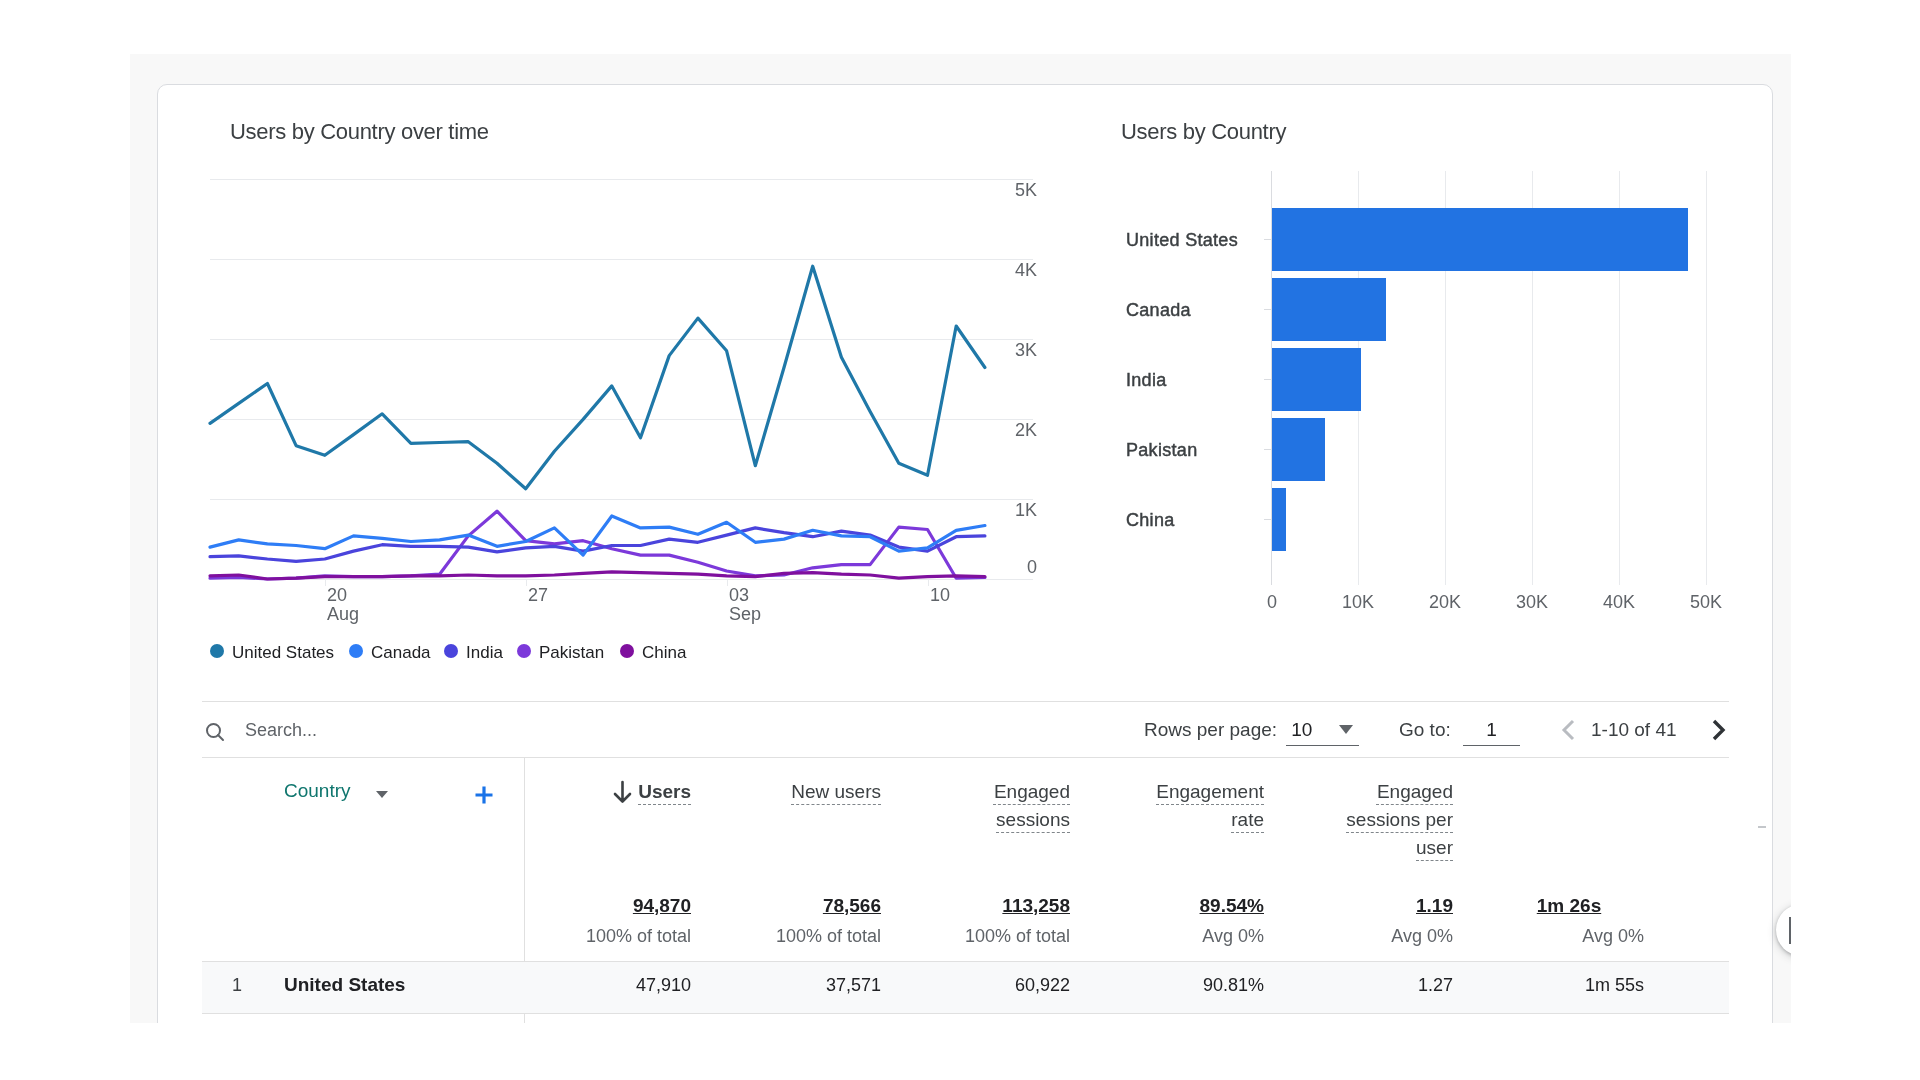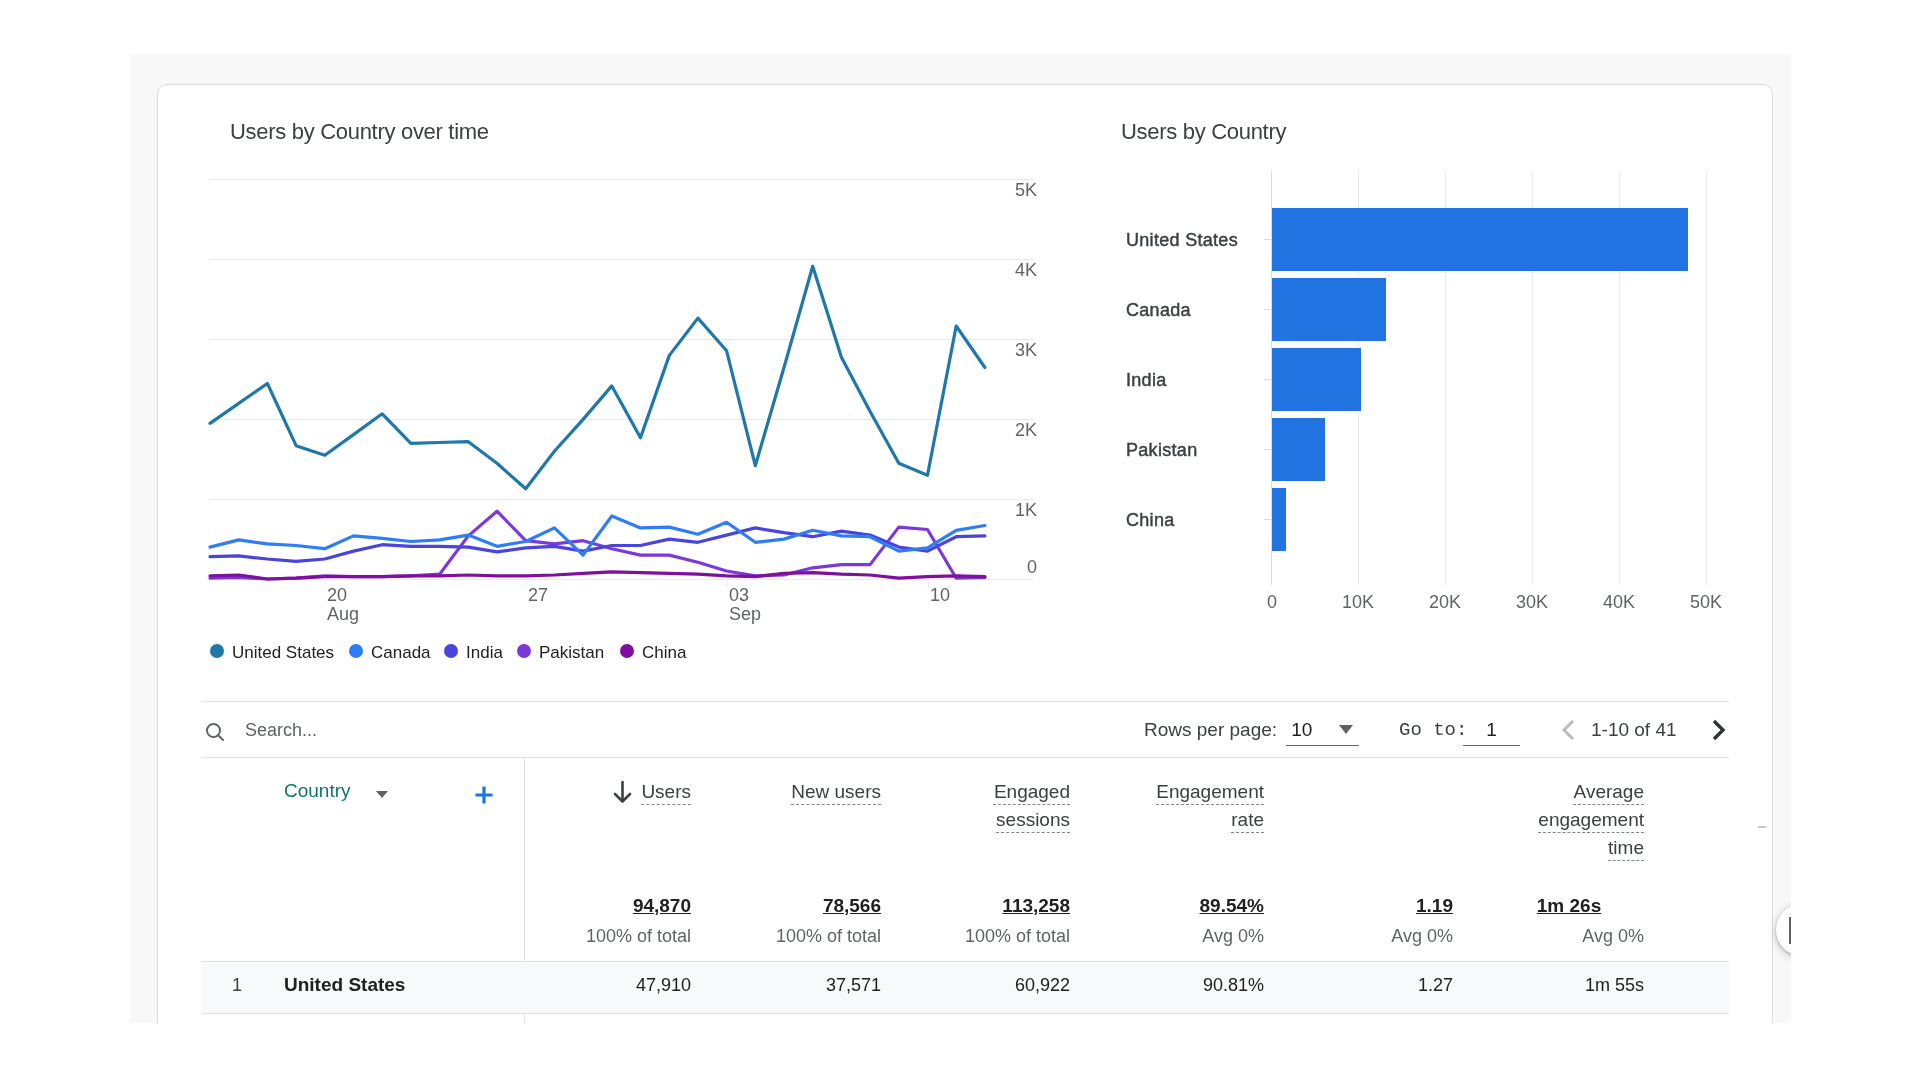--- a/index.html
+++ b/index.html
@@ -114,21 +114,21 @@
 
   <svg class="abs" style="left:46px; top:636px;" width="22" height="22" viewBox="0 0 22 22">
     <circle cx="9.5" cy="9.5" r="6.5" fill="none" stroke="#5f6368" stroke-width="2"></circle>
     <line x1="14" y1="14" x2="19" y2="19" stroke="#5f6368" stroke-width="2" stroke-linecap="round"></line>
   </svg>
   <div class="abs" style="left:87px; top:635px; font-size:18px; color:#5f6368;">Search...</div>
 
   <div class="abs" style="left:986px; top:634px; font-size:19px; color:#3c4043;">Rows per page:</div>
   <div class="abs" style="left:1128px; top:634px; width:73px; border-bottom:1px solid #5f6368; padding-bottom:4px; font-size:19px; color:#202124;">&nbsp;10</div>
   <div class="abs" style="left:1181px; top:640px; width:0; height:0; border-left:7px solid transparent; border-right:7px solid transparent; border-top:9px solid #5f6368;"></div>
-  <div class="abs" style="left:1241px; top:634px; font-size:19px; color:#3c4043;font-family:Liberation Mono, monospace;">Go to:</div>
+  <div class="abs" style="left:1241px; top:634px; font-size:19px; color:#3c4043;">Go to:</div>
   <div class="abs" style="left:1305px; top:634px; width:57px; border-bottom:1px solid #5f6368; padding-bottom:4px; font-size:19px; color:#202124; text-align:center;">1</div>
   <svg class="abs" style="left:1399px; top:632px;" width="26" height="26" viewBox="0 0 26 26">
         <path d="M16 4 L7 13 L16 22" fill="none" stroke="#b9bcc1" stroke-width="3"></path>
       </svg>
   <div class="abs" style="left:1433px; top:634px; font-size:19px; color:#3c4043;">1-10 of 41</div>
   <svg class="abs" style="left:1546px; top:632px;" width="26" height="26" viewBox="0 0 26 26">
         <path d="M10 4 L19 13 L10 22" fill="none" stroke="#2f3337" stroke-width="3.4"></path>
       </svg>
 
   <div class="abs" style="left:44px; top:672px; width:1527px; height:1px; background:#e0e0e0;"></div>
@@ -137,25 +137,25 @@
 
   <div class="abs" style="left:126px; top:695px; font-size:19px; color:#0f766e;">Country</div>
   <div class="abs" style="left:218px; top:706px; width:0; height:0; border-left:6.5px solid transparent; border-right:6.5px solid transparent; border-top:7.5px solid #5f6368;"></div>
   <svg class="abs" style="left:317px; top:700px;" width="18" height="20" viewBox="0 0 18 20">
         <path d="M9 1.5 V18.5 M0.5 10 H17.5" stroke="#1a73e8" stroke-width="3.2" fill="none"></path>
       </svg>
 
   <svg class="abs" style="left:454px; top:695px;" width="21" height="25" viewBox="0 0 21 25">
         <path d="M10.5 2 V21 M3 14 L10.5 21.5 L18 14" fill="none" stroke="#3c4043" stroke-width="2.6" stroke-linecap="round" stroke-linejoin="round"></path>
       </svg>
-  <div class="abs hdr r" style="left:433px; top:693px; width:100px;">Users</div>
+  <div class="abs hdr r" style="left:433px; top:693px; width:100px;font-weight:bold;">Users</div>
   <div class="abs hdr r" style="left:593px; top:693px; width:130px;">New users</div>
   <div class="abs hdr r" style="left:802px; top:693px; width:110px;">Engaged sessions</div>
   <div class="abs hdr r" style="left:976px; top:693px; width:130px;">Engagement rate</div>
-  <div class="abs hdr r" style="left:1356px; top:693px; width:130px;">Average engagement time</div>
+  <div class="abs hdr r" style="left:1165px; top:693px; width:130px;">Engaged sessions per user</div>
 
   <div class="abs tot r" style="left:383px; top:810px; width:150px;">94,870</div>
   <div class="abs sub r" style="left:383px; top:841px; width:150px;">100% of total</div>
   <div class="abs tot r" style="left:573px; top:810px; width:150px;">78,566</div>
   <div class="abs sub r" style="left:573px; top:841px; width:150px;">100% of total</div>
   <div class="abs tot r" style="left:762px; top:810px; width:150px;">113,258</div>
   <div class="abs sub r" style="left:762px; top:841px; width:150px;">100% of total</div>
   <div class="abs tot r" style="left:956px; top:810px; width:150px;">89.54%</div>
   <div class="abs sub r" style="left:956px; top:841px; width:150px;">Avg 0%</div>
   <div class="abs tot r" style="left:1145px; top:810px; width:150px;">1.19</div>

